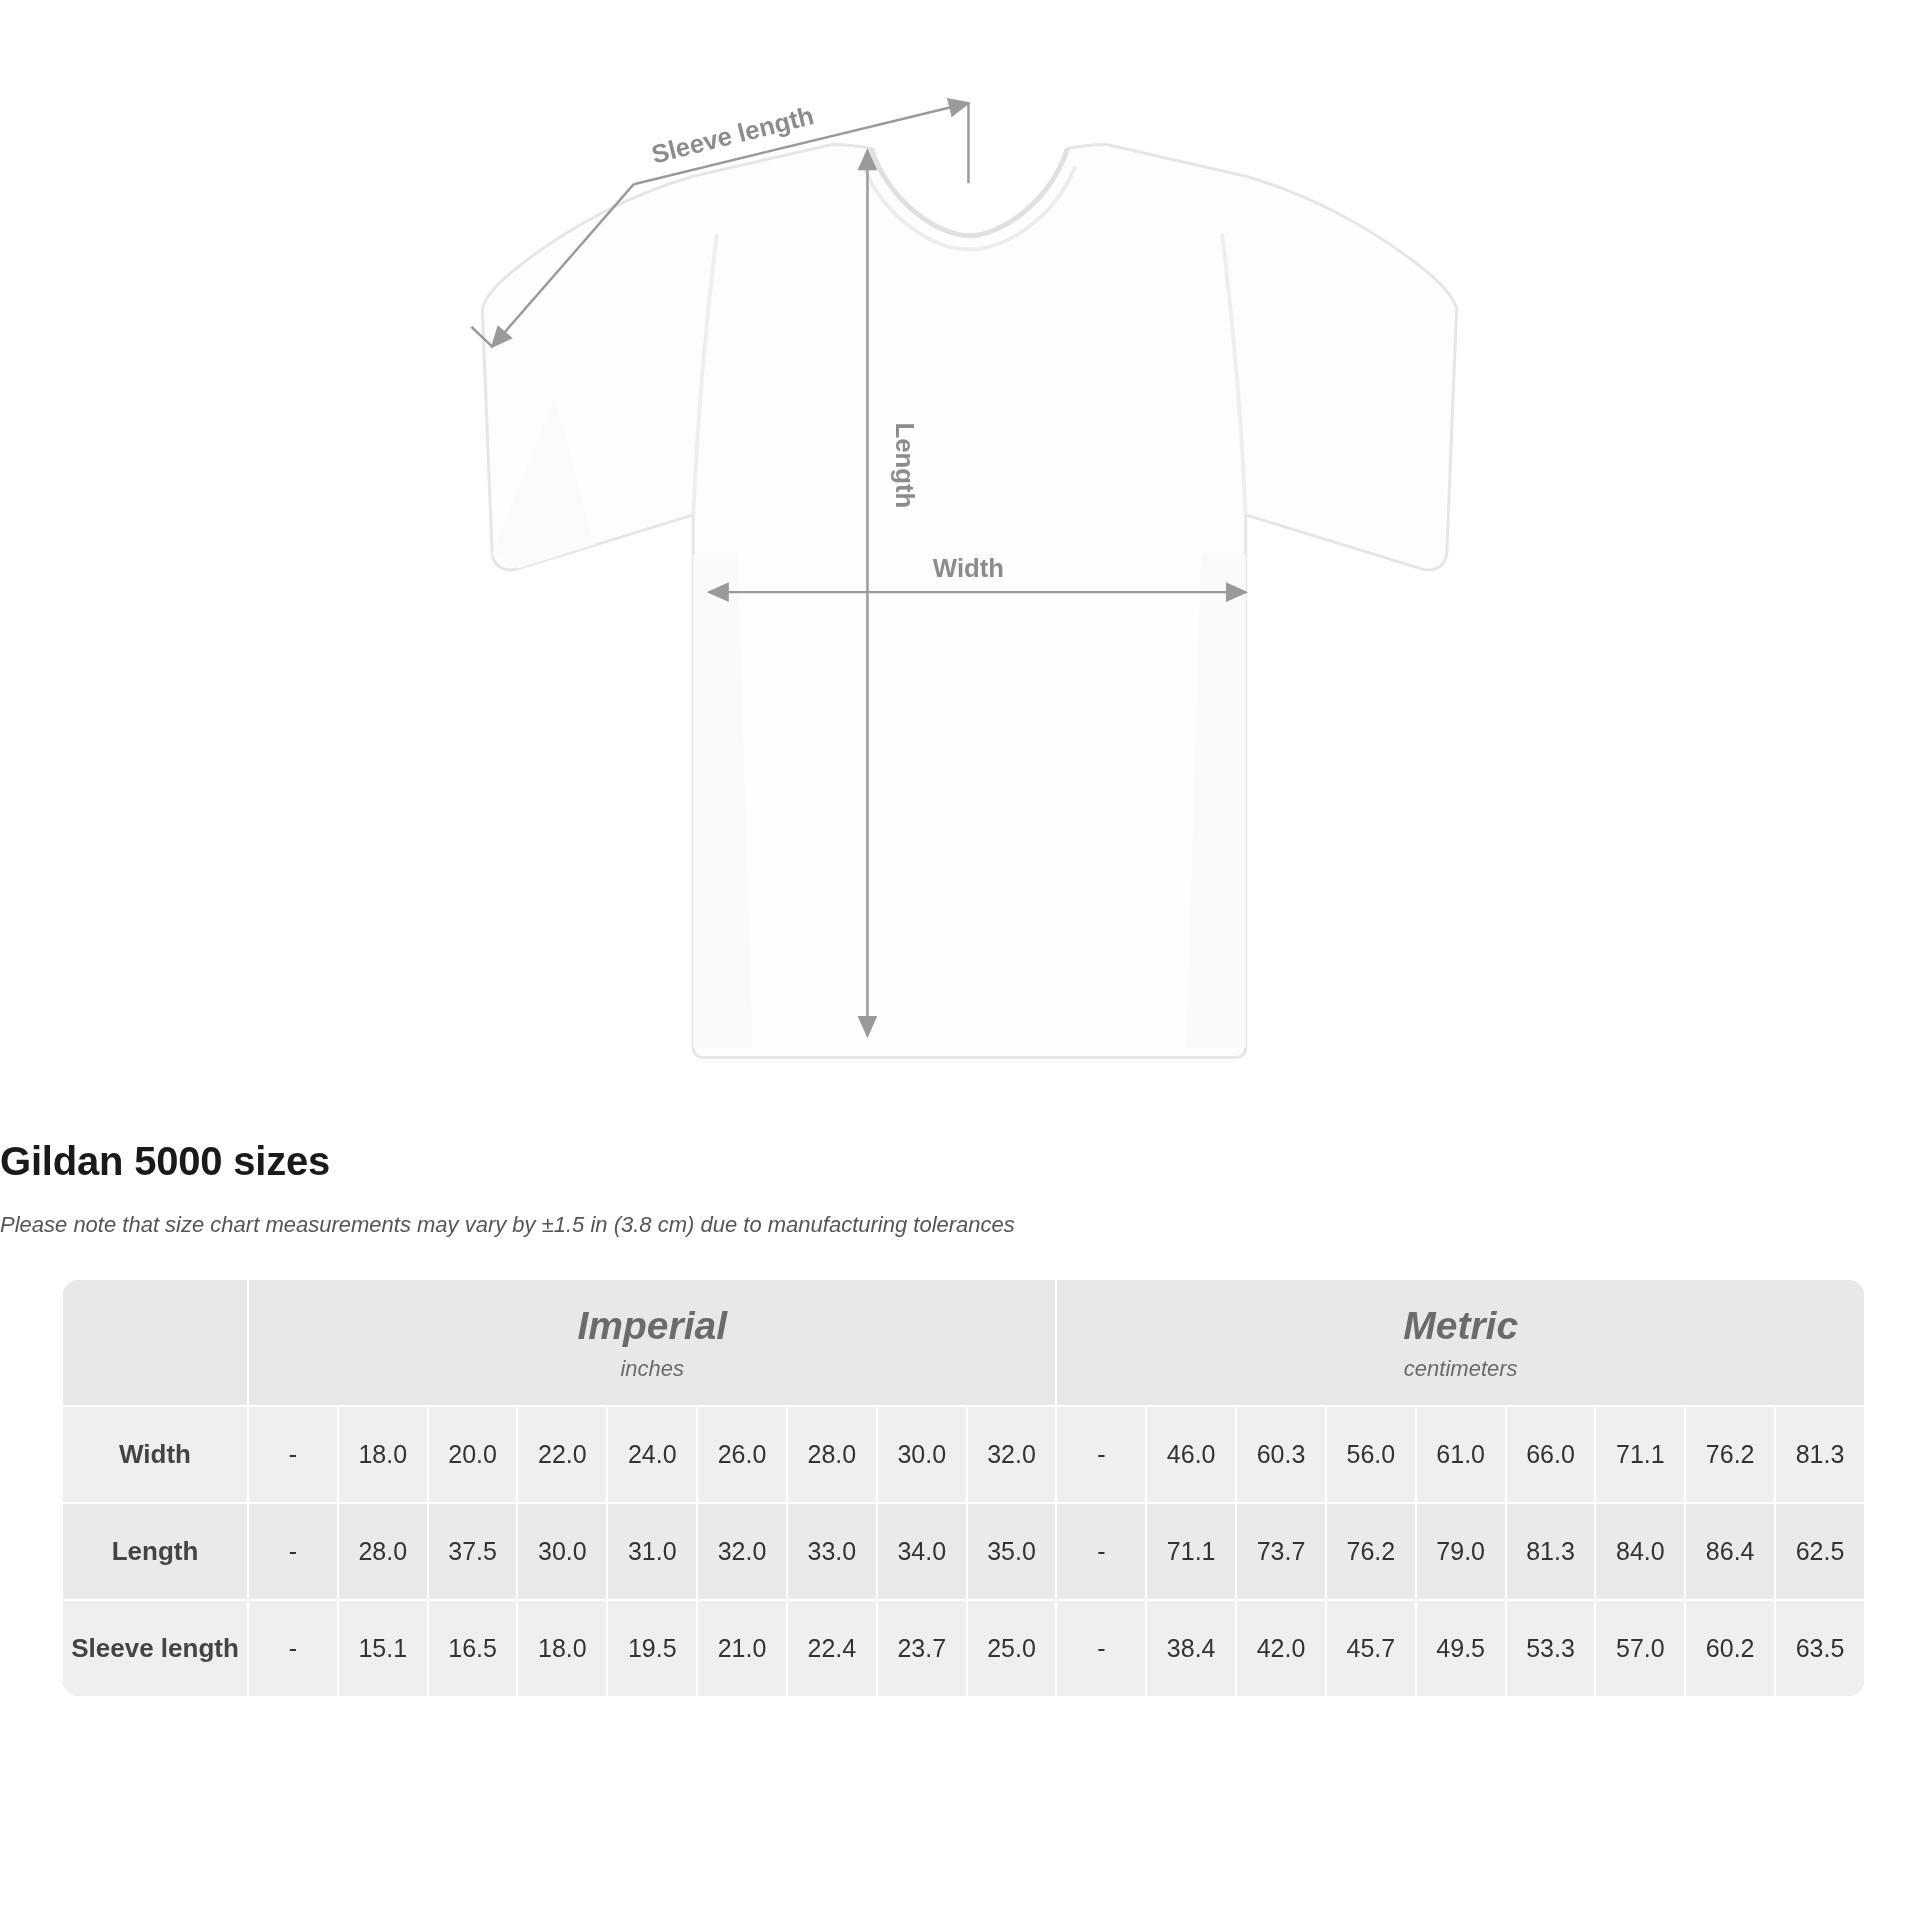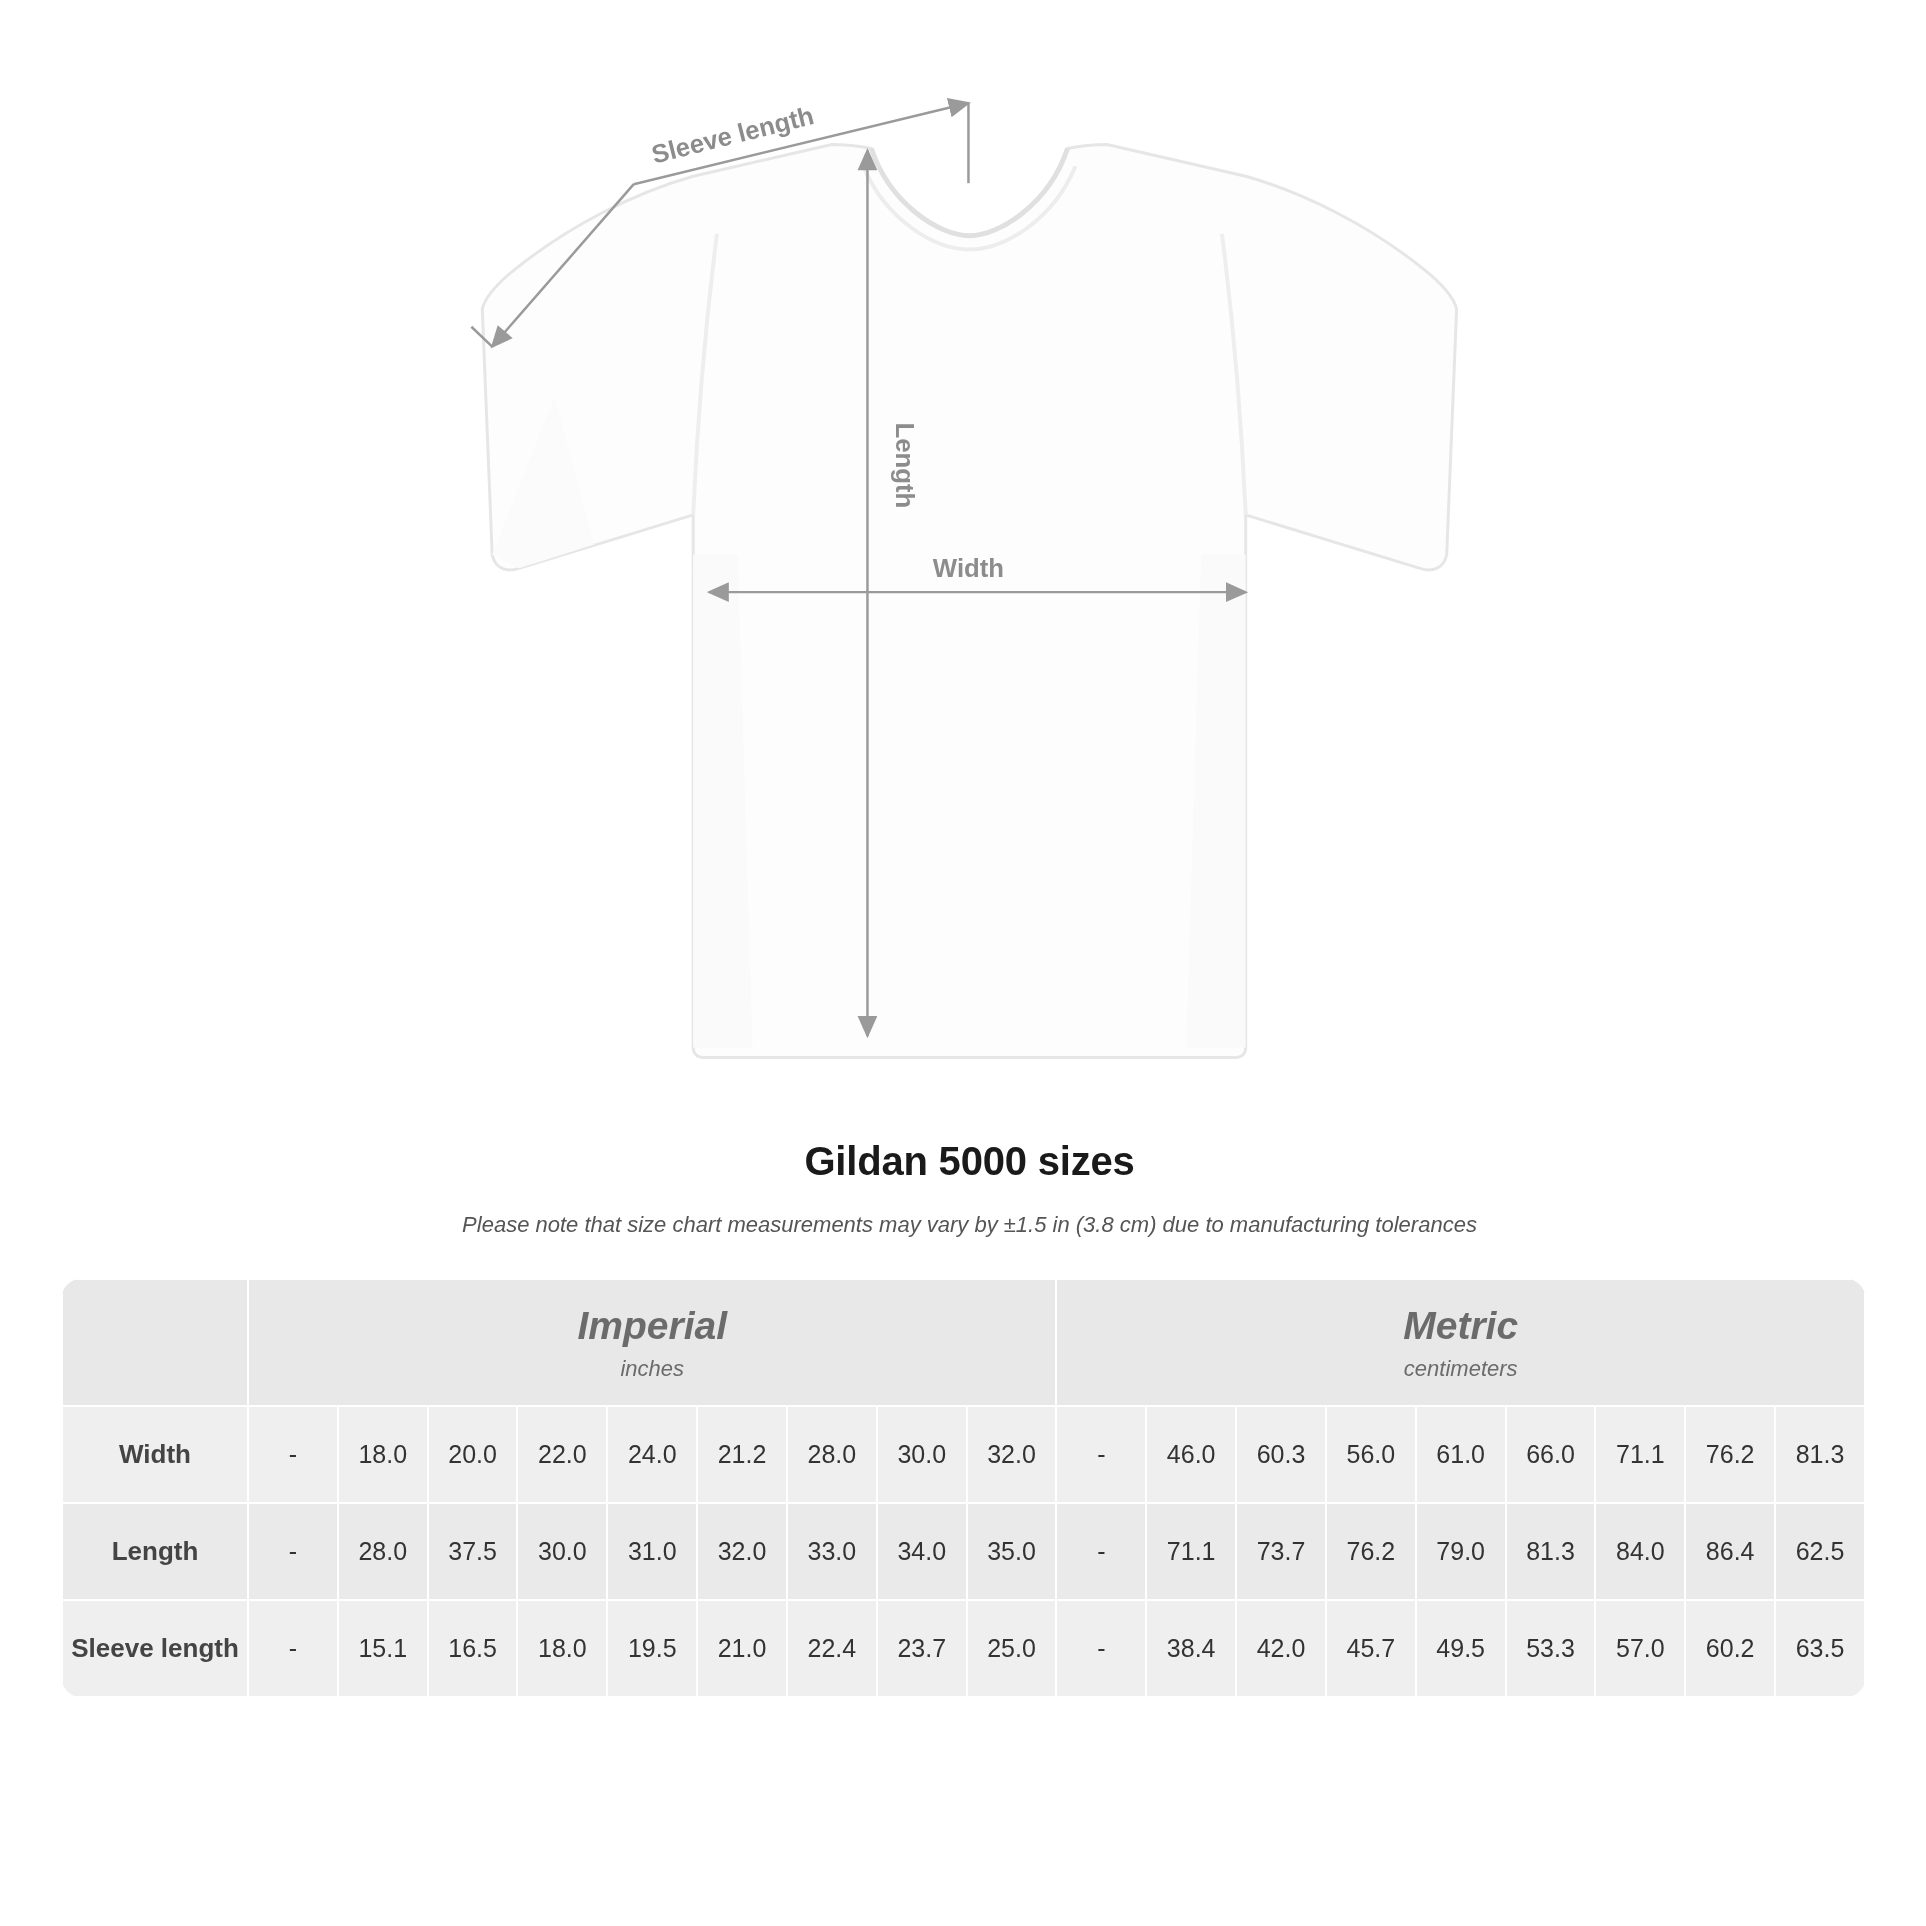--- a/index.html
+++ b/index.html
@@ -28,23 +28,21 @@
     height: 1109px;
   }
   .illus svg {
     position: absolute;
     top: 0;
     left: 0;
   }
 
   
   .title-block {
-    text-align: center;
     margin-top: 30px;
-    padding-left: 12px;
   }
   .chart-title {
     font-size: 40px;
     font-weight: bold;
     color: #1a1a1a;
     letter-spacing: -0.2px;
   }
   .chart-note {
     font-size: 22px;
     font-style: italic;
@@ -203,21 +201,21 @@
               <div class="u-sub">centimeters</div>
             </td>
           </tr>
           <tr class="data-row">
             <td class="rowlabel labelcol">Width</td>
             <td class="sizecol">-</td>
             <td class="sizecol">18.0</td>
             <td class="sizecol">20.0</td>
             <td class="sizecol">22.0</td>
             <td class="sizecol">24.0</td>
-            <td class="sizecol">21.2</td>
+            <td class="sizecol">26.0</td>
             <td class="sizecol">28.0</td>
             <td class="sizecol">30.0</td>
             <td class="sizecol">32.0</td>
             <td class="sizecol">-</td>
             <td class="sizecol">46.0</td>
             <td class="sizecol">60.3</td>
             <td class="sizecol">56.0</td>
             <td class="sizecol">61.0</td>
             <td class="sizecol">66.0</td>
             <td class="sizecol">71.1</td>

